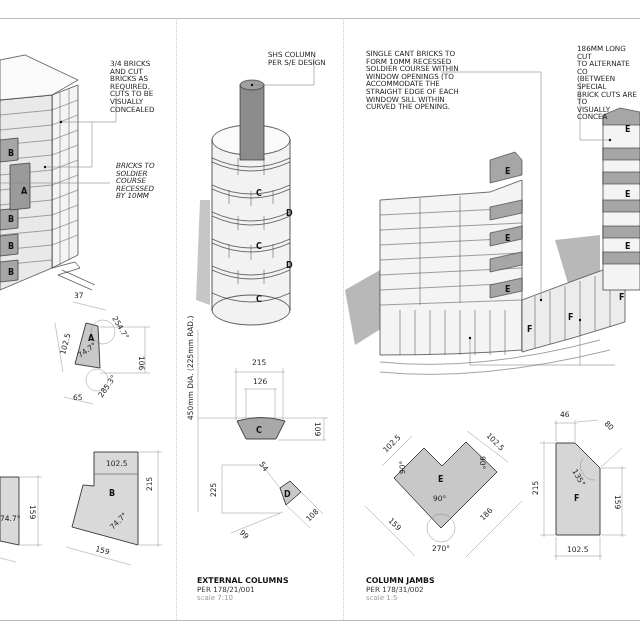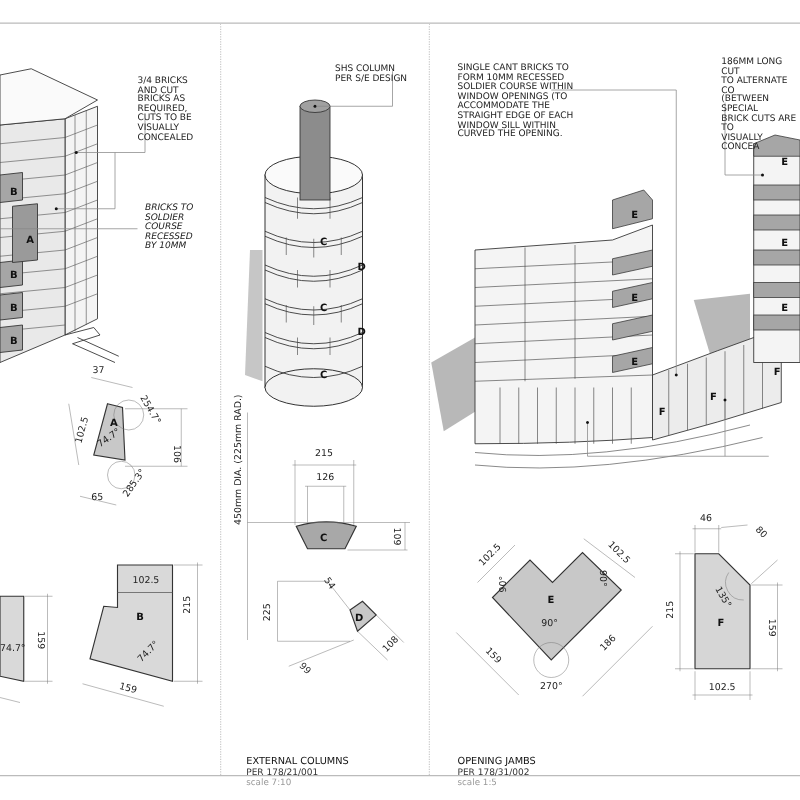--- a/index.html
+++ b/index.html
@@ -4,21 +4,21 @@
 <style>
   html,body{margin:0;padding:0;background:#fff;}
   body{width:640px;height:640px;position:relative;overflow:hidden;font-family:"DejaVu Sans",sans-serif;}
   .top-rule{position:absolute;left:0;top:18px;width:640px;height:1px;background:#bbb;}
   .bot-rule{position:absolute;left:0;top:620px;width:640px;height:1px;background:#bbb;}
   .vdiv{position:absolute;top:18px;width:0;height:602px;border-left:1px dotted #ccc;}
   .note{position:absolute;font-size:7.2px;line-height:7.6px;color:#222;text-transform:uppercase;white-space:pre-line;}
   .dim{font-size:7.5px;fill:#222;font-family:"DejaVu Sans",sans-serif;}
   .lbl{font-size:8px;font-weight:bold;fill:#111;font-family:"DejaVu Sans",sans-serif;}
   .caption{position:absolute;}
-  .caption .t{font-size:7.8px;font-weight:normal;color:#111;margin-top:28px;}
+  .caption .t{font-size:7.8px;font-weight:bold;color:#111;}
   .caption .r{font-size:7.2px;color:#333;}
   .caption .s{font-size:7px;color:#999;}
   svg{position:absolute;left:0;top:0;}
 </style>
 </head>
 <body>
 
 <div class="top-rule"></div>
 <div class="bot-rule"></div>
 <div class="vdiv" style="left:176px"></div>
@@ -369,16 +369,16 @@
 (BETWEEN SPECIAL
 BRICK CUTS ARE TO
 VISUALLY CONCEA</div>
 
 <div class="caption" style="left:197px;top:576px;">
   <div class="t">EXTERNAL COLUMNS</div>
   <div class="r">PER 178/21/001</div>
   <div class="s">scale 7:10</div>
 </div>
 <div class="caption" style="left:366px;top:576px;">
-  <div class="t">OPENING JAMBS</div>
+  <div class="t">COLUMN JAMBS</div>
   <div class="r">PER 178/31/002</div>
   <div class="s">scale 1:5</div>
 </div>
 
 </body></html>

